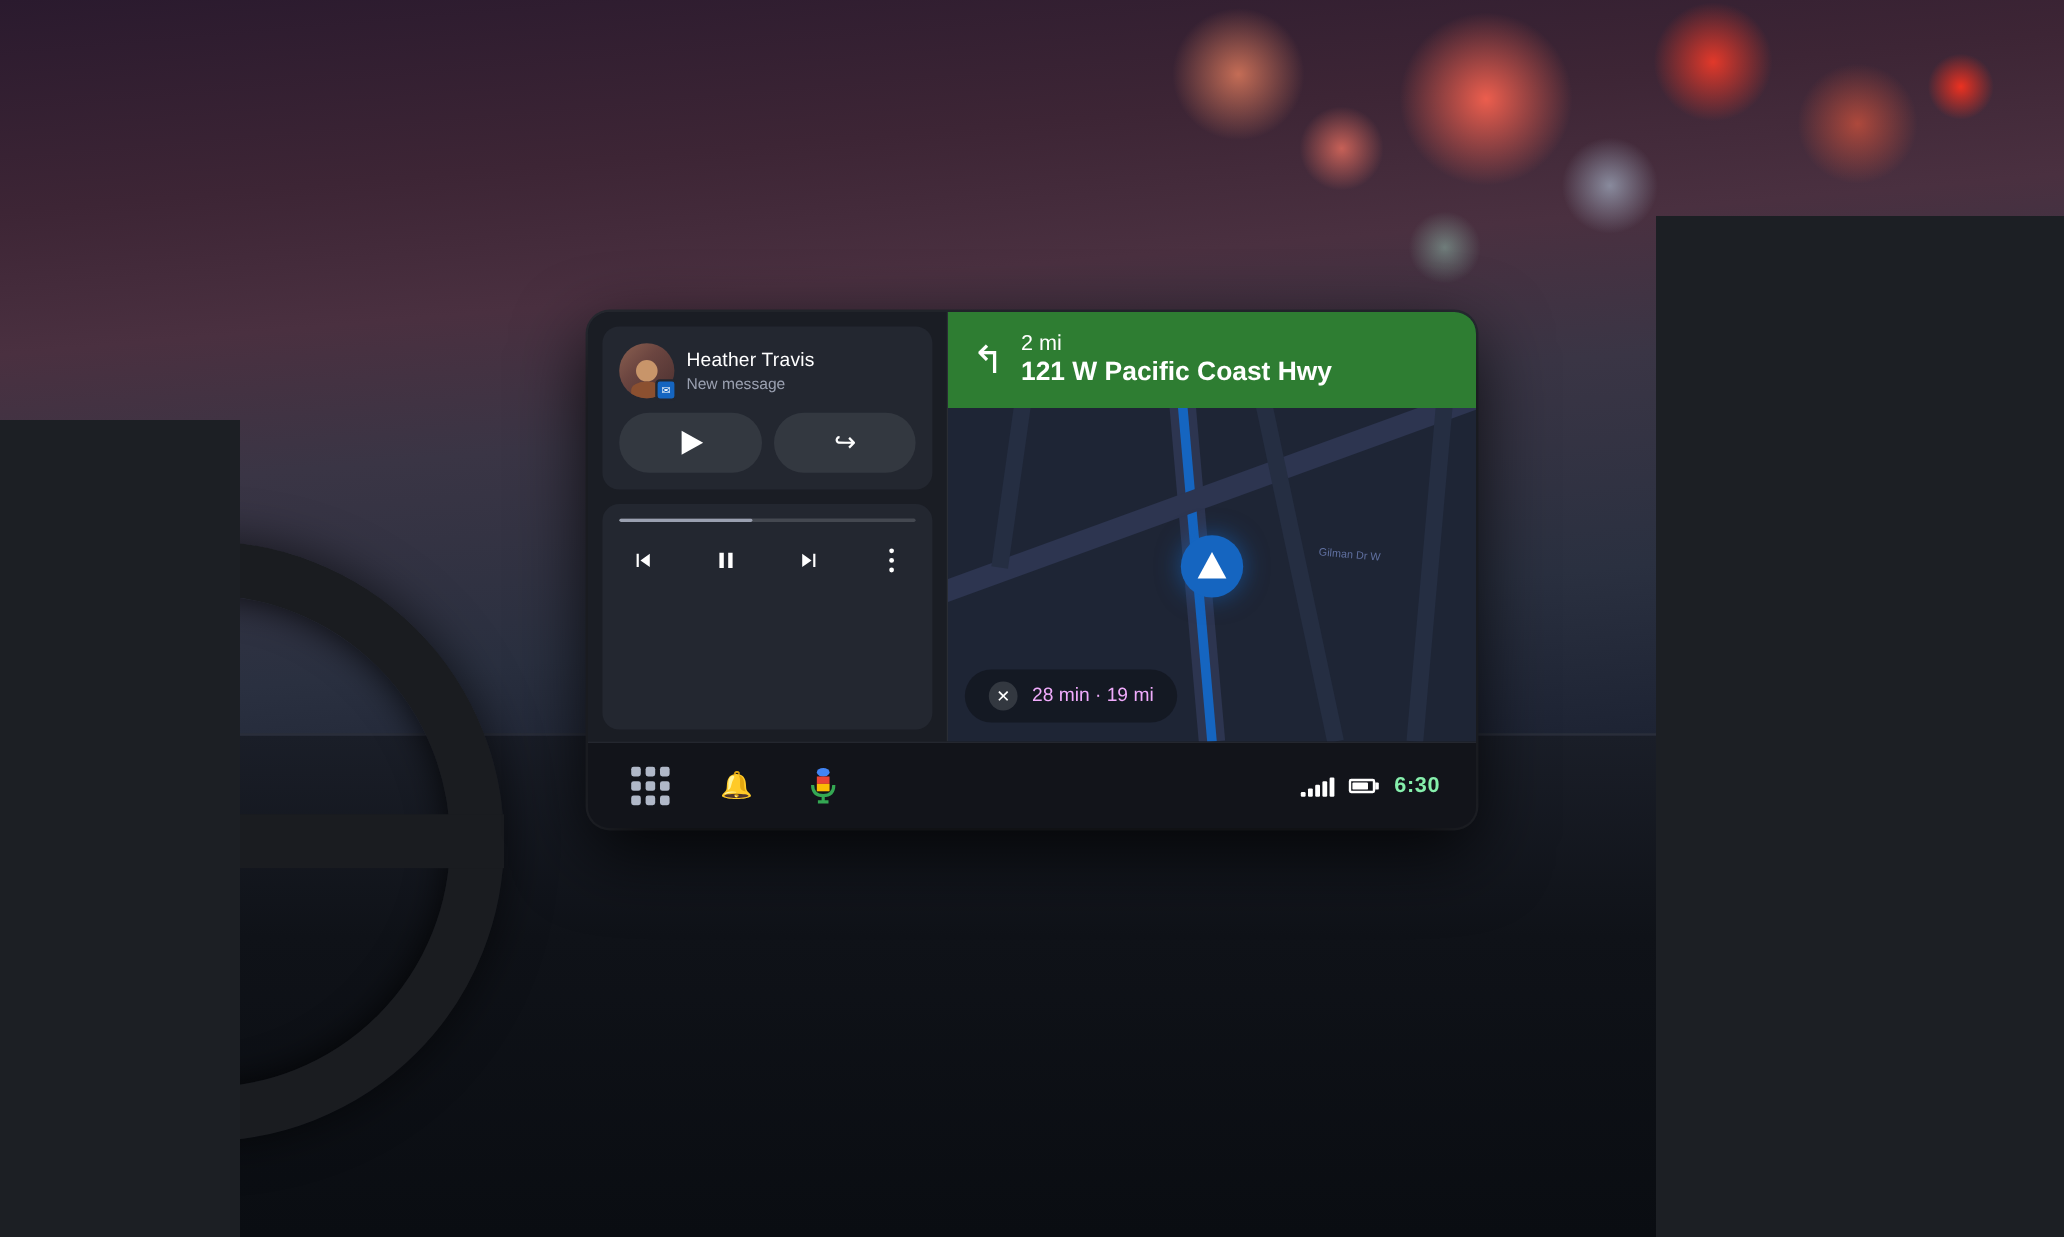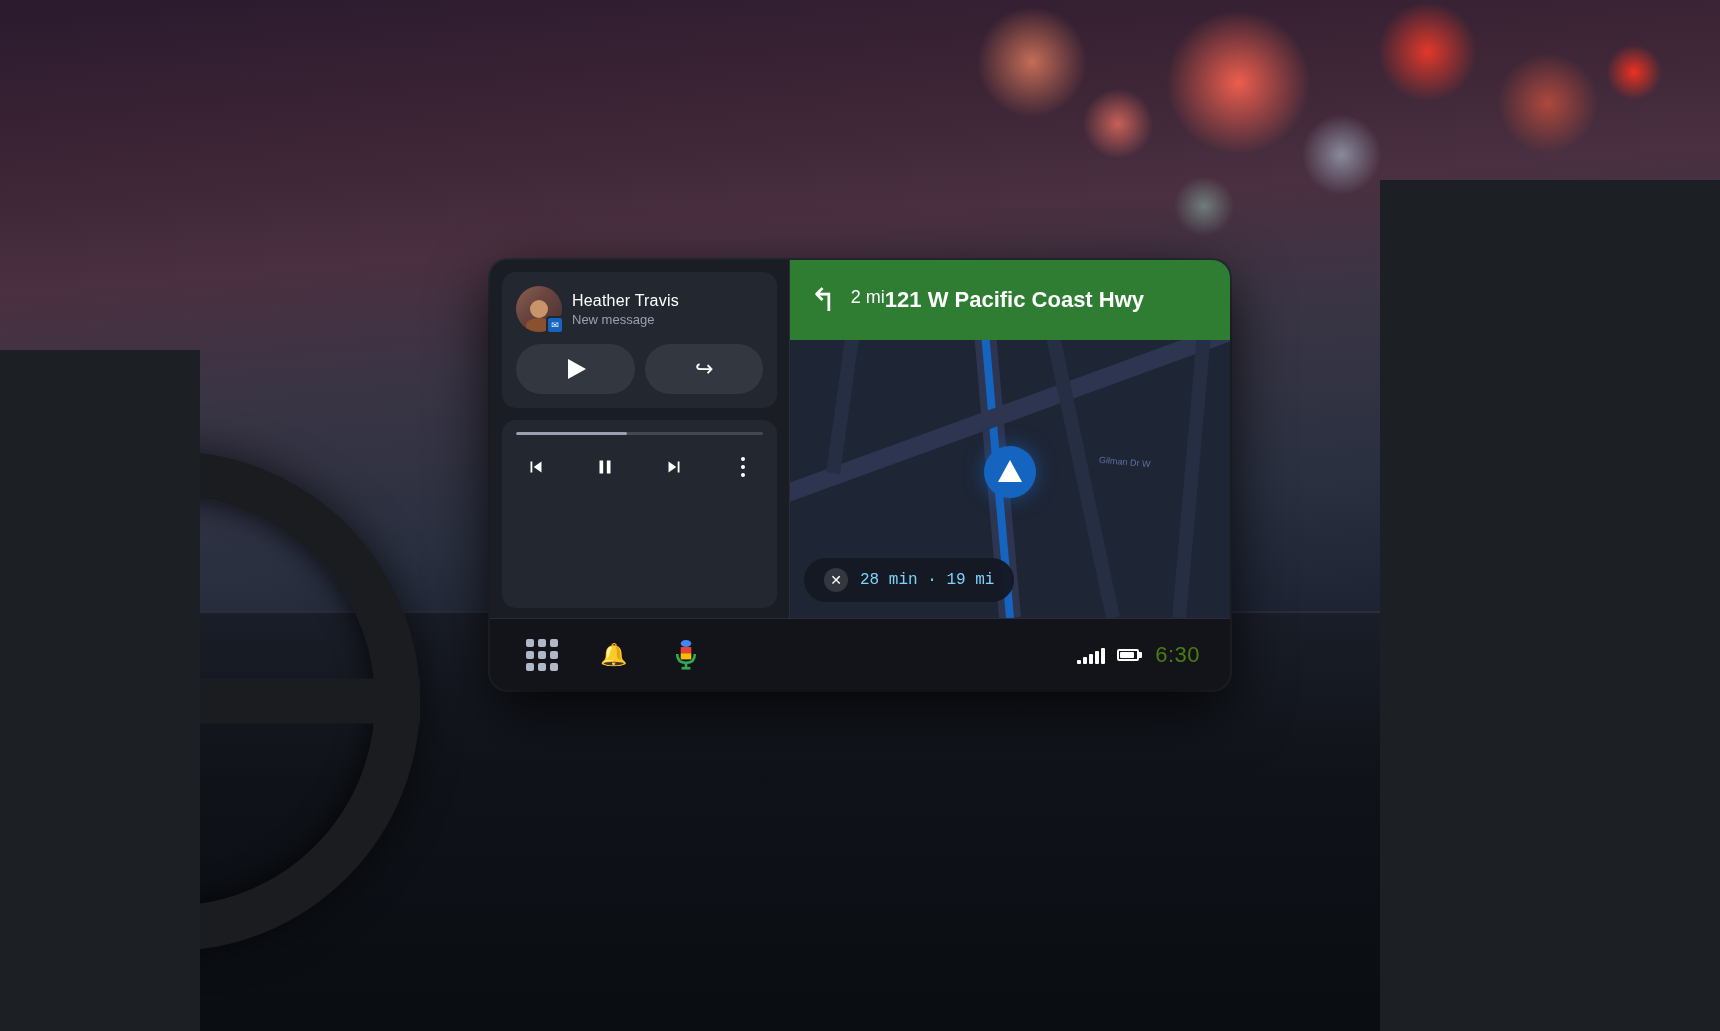--- a/index.html
+++ b/index.html
@@ -473,21 +473,21 @@
       z-index: 10;
     }
 
     .turn-arrow {
       font-size: 32px;
       color: #ffffff;
     }
 
     .nav-distance {
       display: flex;
-      flex-direction: row;
+      flex-direction: column;
     }
 
     .nav-dist-text {
       color: #ffffff;
       font-size: 18px;
       font-weight: 400;
     }
 
     .nav-street {
       color: #ffffff;
@@ -546,24 +546,23 @@
       background: #333840;
       display: flex;
       align-items: center;
       justify-content: center;
       cursor: pointer;
       color: #ffffff;
       font-size: 14px;
     }
 
     .eta-text {
-      color: #7dd3fc;
+      color: #f0abfc;
       font-size: 16px;
       font-weight: 500;
-      font-family: Liberation Mono, monospace;
     }
 
     
     .bottom-bar {
       height: 72px;
       background: #12141a;
       display: flex;
       align-items: center;
       padding: 0 30px;
       border-top: 1px solid #2a2d35;
@@ -659,23 +658,23 @@
       position: absolute;
       left: 1px;
       top: 1px;
       bottom: 1px;
       width: 75%;
       background: #ffffff;
       border-radius: 1px;
     }
 
     .time-display {
-      color: #4d7c0f;
-      font-size: 22px;
-      font-weight: 400;
+      color: #86efac;
+      font-size: 18px;
+      font-weight: 700;
       letter-spacing: 0.5px;
       margin-left: 8px;
     }
 
     
     .road-label {
       position: absolute;
       color: #8090a8;
       font-size: 10px;
       white-space: nowrap;

